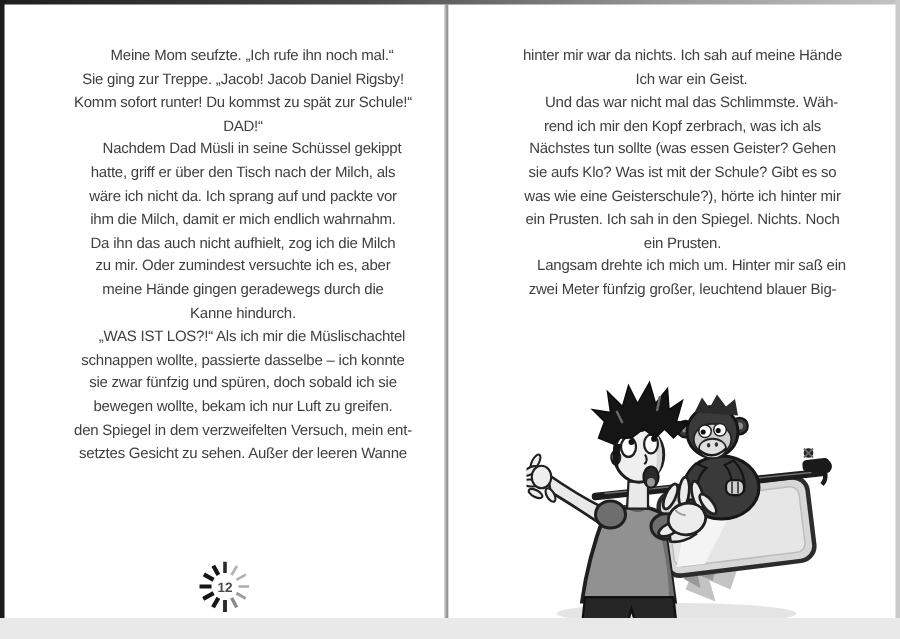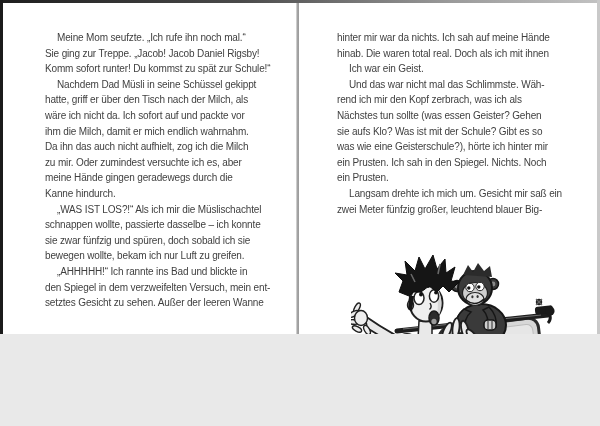--- a/index.html
+++ b/index.html
@@ -1,19 +1,20 @@
 <!DOCTYPE html>
 <html><head>
 <meta charset="utf-8">
 <style>
   html,body{margin:0;padding:0;background:#e9e9e9;}
   .spread{
-    position:relative; width:600px; height:334px; background:#ffffff;
+    position:relative; width:600px; height:412px; background:#ffffff;
     font-family:"Liberation Sans","DejaVu Sans",sans-serif;
     overflow:hidden;
+    text-align:center;
   }
   
   .edge{position:absolute; z-index:30;}
   .edge-top{left:0;top:0;width:600px;height:3px;background:linear-gradient(90deg,#1e1e1e 0%,#4a4a4a 40%,#9a9a9a 75%,#c2c2c2 100%);}
   .edge-left{left:0;top:0;width:3px;height:426px;background:#1b1b1b;}
   .edge-bottom{left:0;top:420px;width:600px;height:4px;background:linear-gradient(90deg,#6f6f6f,#9a9a9a);}
   .edge-right{left:597px;top:0;width:3px;height:426px;background:#c9c9c9;}
   .spine{position:absolute;left:296px;top:3px;width:3px;height:417px;z-index:20;
     background:linear-gradient(90deg,#e2e2e2,#8b8b8b 70%,#b5b5b5);}
   .page{position:absolute;top:3px;height:417px;background:#fff;}
@@ -33,33 +34,33 @@
 </head>
 <body>
 
 <div class="spread">
 
   <div class="page page-left">
     <div class="text-col">
         <div class="line indent">Meine Mom seufzte. „Ich rufe ihn noch mal.“</div>
         <div class="line">Sie ging zur Treppe. „Jacob! Jacob Daniel Rigsby!</div>
         <div class="line">Komm sofort runter! Du kommst zu spät zur Schule!“</div>
+        <div class="line">DAD!“</div>
         <div class="line indent">Nachdem Dad Müsli in seine Schüssel gekippt</div>
         <div class="line">hatte, griff er über den Tisch nach der Milch, als</div>
-        <div class="line">wäre ich nicht da. Ich sofort auf und packte vor</div>
+        <div class="line">wäre ich nicht da. Ich sprang auf und packte vor</div>
         <div class="line">ihm die Milch, damit er mich endlich wahrnahm.</div>
         <div class="line">Da ihn das auch nicht aufhielt, zog ich die Milch</div>
         <div class="line">zu mir. Oder zumindest versuchte ich es, aber</div>
         <div class="line">meine Hände gingen geradewegs durch die</div>
         <div class="line">Kanne hindurch.</div>
         <div class="line indent">„WAS IST LOS?!“ Als ich mir die Müslischachtel</div>
         <div class="line">schnappen wollte, passierte dasselbe – ich konnte</div>
         <div class="line">sie zwar fünfzig und spüren, doch sobald ich sie</div>
         <div class="line">bewegen wollte, bekam ich nur Luft zu greifen.</div>
-        <div class="line indent">„AHHHHH!“ Ich rannte ins Bad und blickte in</div>
         <div class="line">den Spiegel in dem verzweifelten Versuch, mein ent-</div>
         <div class="line">setztes Gesicht zu sehen. Außer der leeren Wanne</div>
       </div>
 
     <div class="pagenum">
       <svg width="48" height="48" viewBox="0 0 48 48">
 
         <g stroke-linecap="butt">
           <line x1="33" y1="24" x2="40" y2="24" stroke="#ababab" stroke-width="1.8"></line>
           <line x1="31.6" y1="28.4" x2="37.8" y2="32" stroke="#9d9d9d" stroke-width="2"></line>
@@ -77,30 +78,29 @@
         <text x="24" y="27.5" text-anchor="middle" font-size="9" fill="#4a4a4a">12</text>
       </svg>
     </div>
   </div>
 
   <div class="spine"></div>
 
   <div class="page page-right">
     <div class="text-col">
         <div class="line">hinter mir war da nichts. Ich sah auf meine Hände</div>
-        <div class="line">hinab. Die waren total real. Doch als ich mit ihnen</div>
         <div class="line indent">Ich war ein Geist.</div>
         <div class="line indent">Und das war nicht mal das Schlimmste. Wäh-</div>
         <div class="line">rend ich mir den Kopf zerbrach, was ich als</div>
         <div class="line">Nächstes tun sollte (was essen Geister? Gehen</div>
         <div class="line">sie aufs Klo? Was ist mit der Schule? Gibt es so</div>
         <div class="line">was wie eine Geisterschule?), hörte ich hinter mir</div>
         <div class="line">ein Prusten. Ich sah in den Spiegel. Nichts. Noch</div>
         <div class="line">ein Prusten.</div>
-        <div class="line indent">Langsam drehte ich mich um. Gesicht mir saß ein</div>
+        <div class="line indent">Langsam drehte ich mich um. Hinter mir saß ein</div>
         <div class="line">zwei Meter fünfzig großer, leuchtend blauer Big-</div>
       </div>
 
     <div class="illo">
       <svg width="207" height="167" viewBox="0 0 207 167">
 
         <ellipse cx="100" cy="158" rx="80" ry="7" fill="#e4e4e4"></ellipse>
 
         <g>
           <polygon fill="#c3c3c3" points="92,104 108,100 102,112 120,106 114,120 132,114 126,130 142,124 136,142 122,136 126,150 106,142 110,132 92,136 98,122 82,126 88,112 76,112"></polygon>

